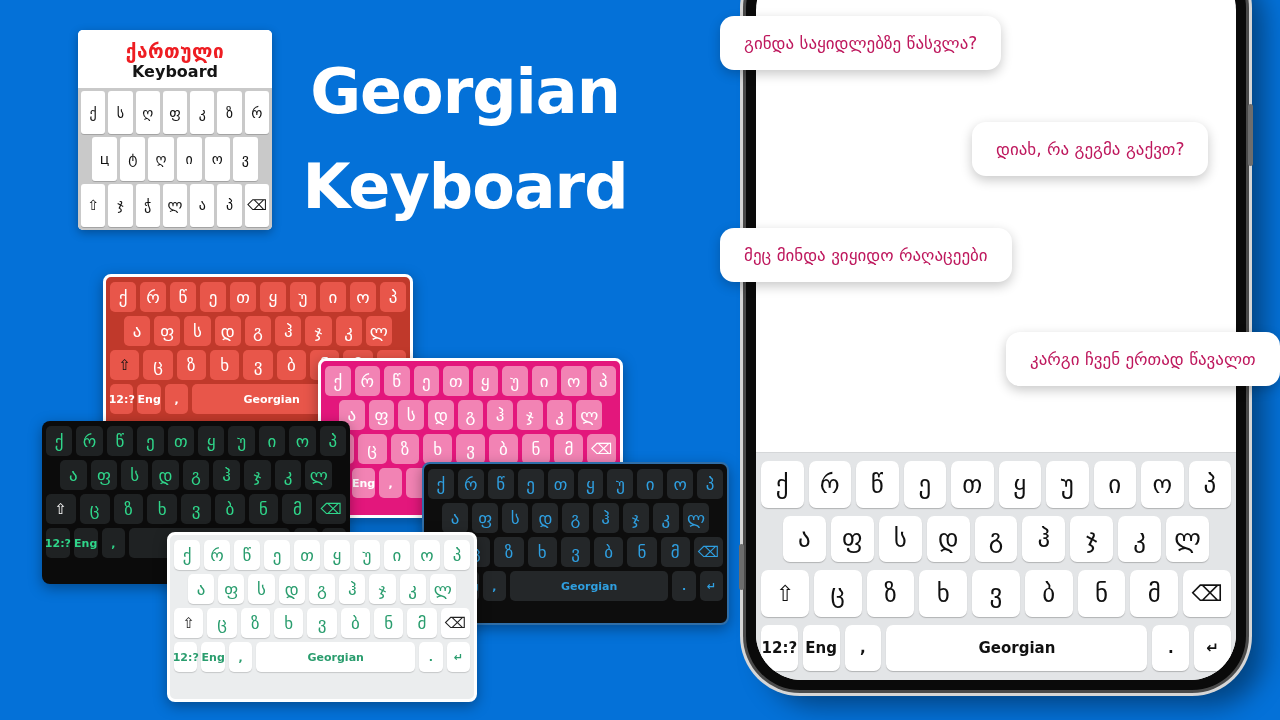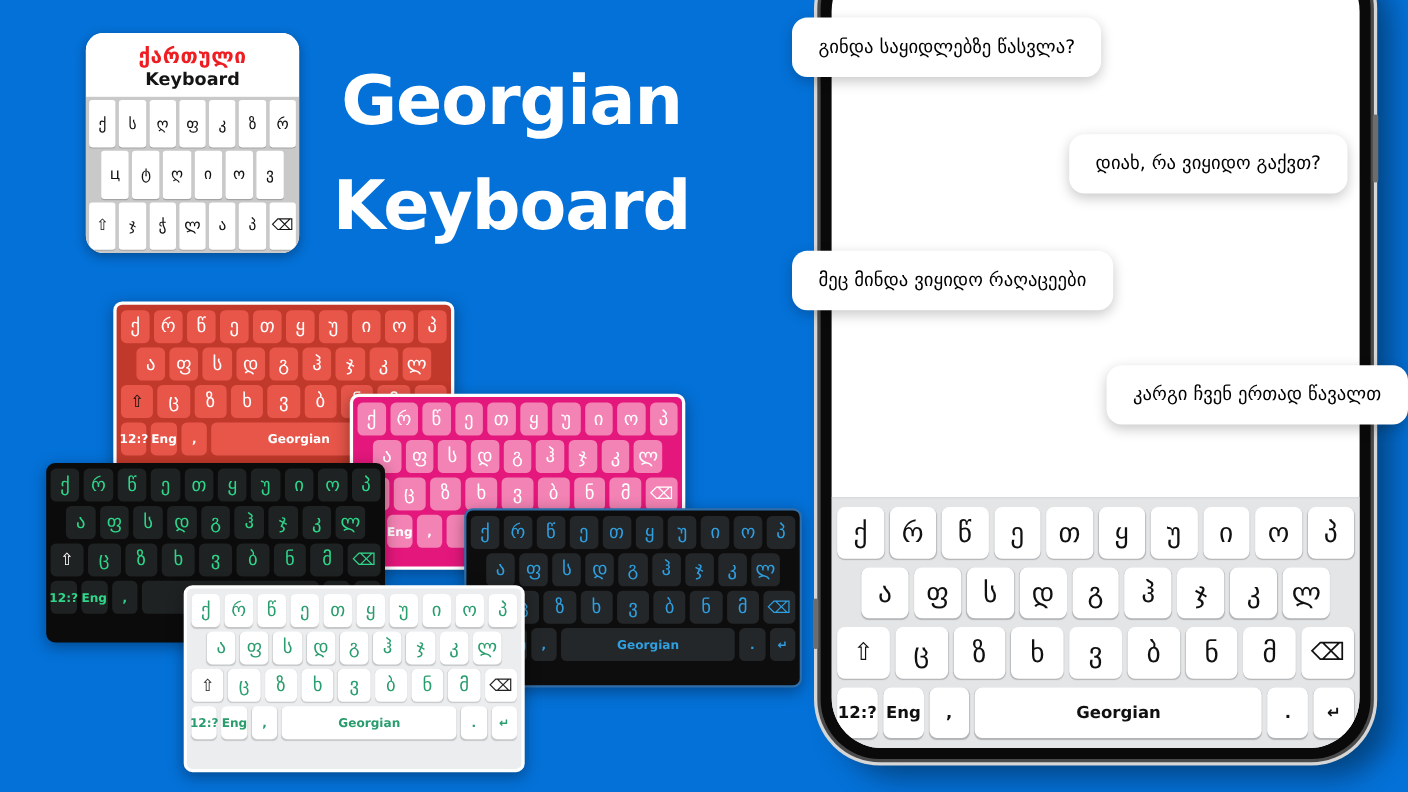--- a/index.html
+++ b/index.html
@@ -13,21 +13,21 @@
     width: 1280px; height: 720px;
     background: #0471d8;
     overflow: hidden;
   }
 
   
   #app-icon {
     position: absolute; left: 78px; top: 30px;
     width: 194px; height: 200px;
     background: #fdfdfd;
-    border-radius: 16px;
+    border-radius: 5px;
     box-shadow: 0 3px 10px rgba(0,0,0,.30);
     overflow: hidden;
     display: flex; flex-direction: column;
   }
   #icon-title-zone {
     height: 58px; flex: none;
     display: flex; flex-direction: column;
     align-items: center; justify-content: center;
     background: #ffffff;
     padding-top: 3px;
@@ -161,21 +161,21 @@
   #chat-area { position: absolute; left:0; top:0; right:0; height: 420px; }
 
   
   .bubble {
     position: absolute;
     background: #ffffff;
     border-radius: 14px;
     box-shadow: 0 4px 12px rgba(0,0,0,.22);
     padding: 17px 24px;
     font-size: 17px;
-    color: #000000;
+    color: #be185d;
     white-space: nowrap;
     z-index: 5;
   }
   #bubble-0 { left: 720px; top: 16px; }
   #bubble-1 { left: 972px; top: 122px; }
   #bubble-2 { left: 720px; top: 228px; }
   #bubble-3 { left: 1006px; top: 332px; }
 
   
   #phone-kb {
@@ -519,17 +519,17 @@
           <div class="pk-key narrow">,</div>
           <div class="pk-key space">Georgian</div>
           <div class="pk-key narrow">.</div>
           <div class="pk-key narrow enter">↵</div>
         </div>
       </div>
     </div>
   </div>
 
   <div class="bubble" id="bubble-0">გინდა საყიდლებზე წასვლა?</div>
-  <div class="bubble" id="bubble-1">დიახ, რა ვიყიდო გაქვთ?</div>
+  <div class="bubble" id="bubble-1">დიახ, რა გეგმა გაქვთ?</div>
   <div class="bubble" id="bubble-2">მეც მინდა ვიყიდო რაღაცეები</div>
   <div class="bubble" id="bubble-3">კარგი ჩვენ ერთად წავალთ</div>
 
 </div>
 
 </body></html>

